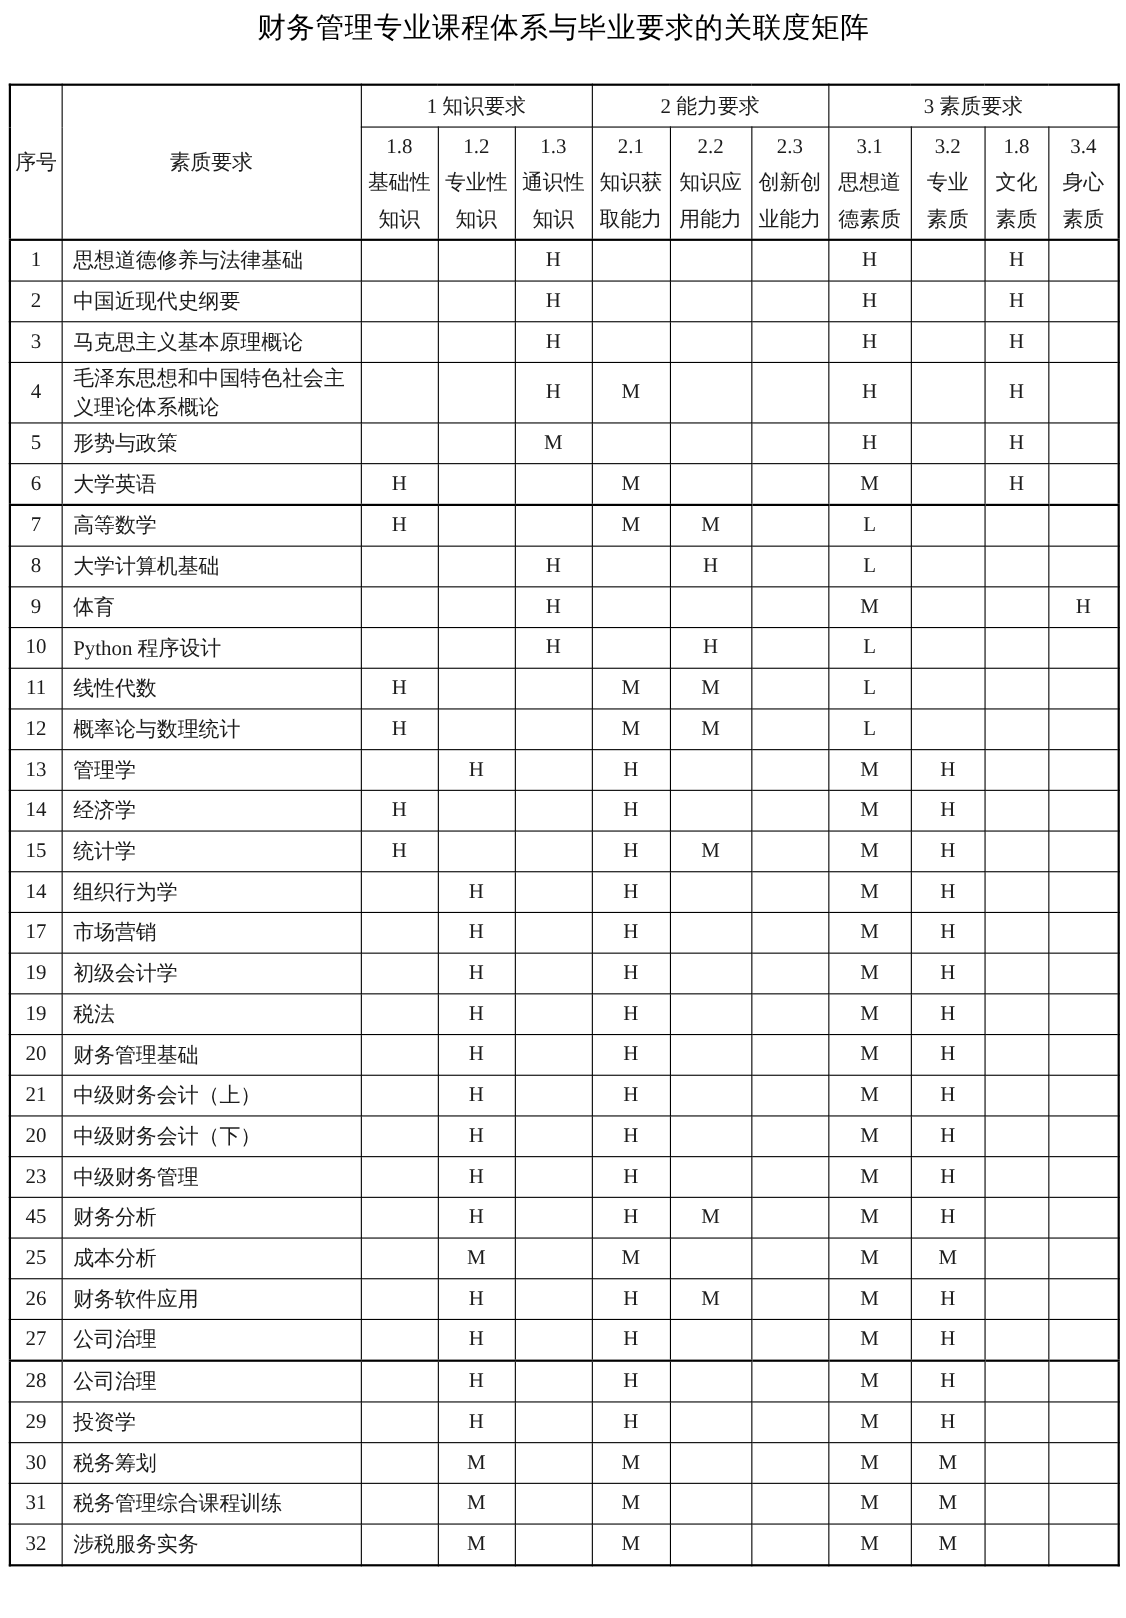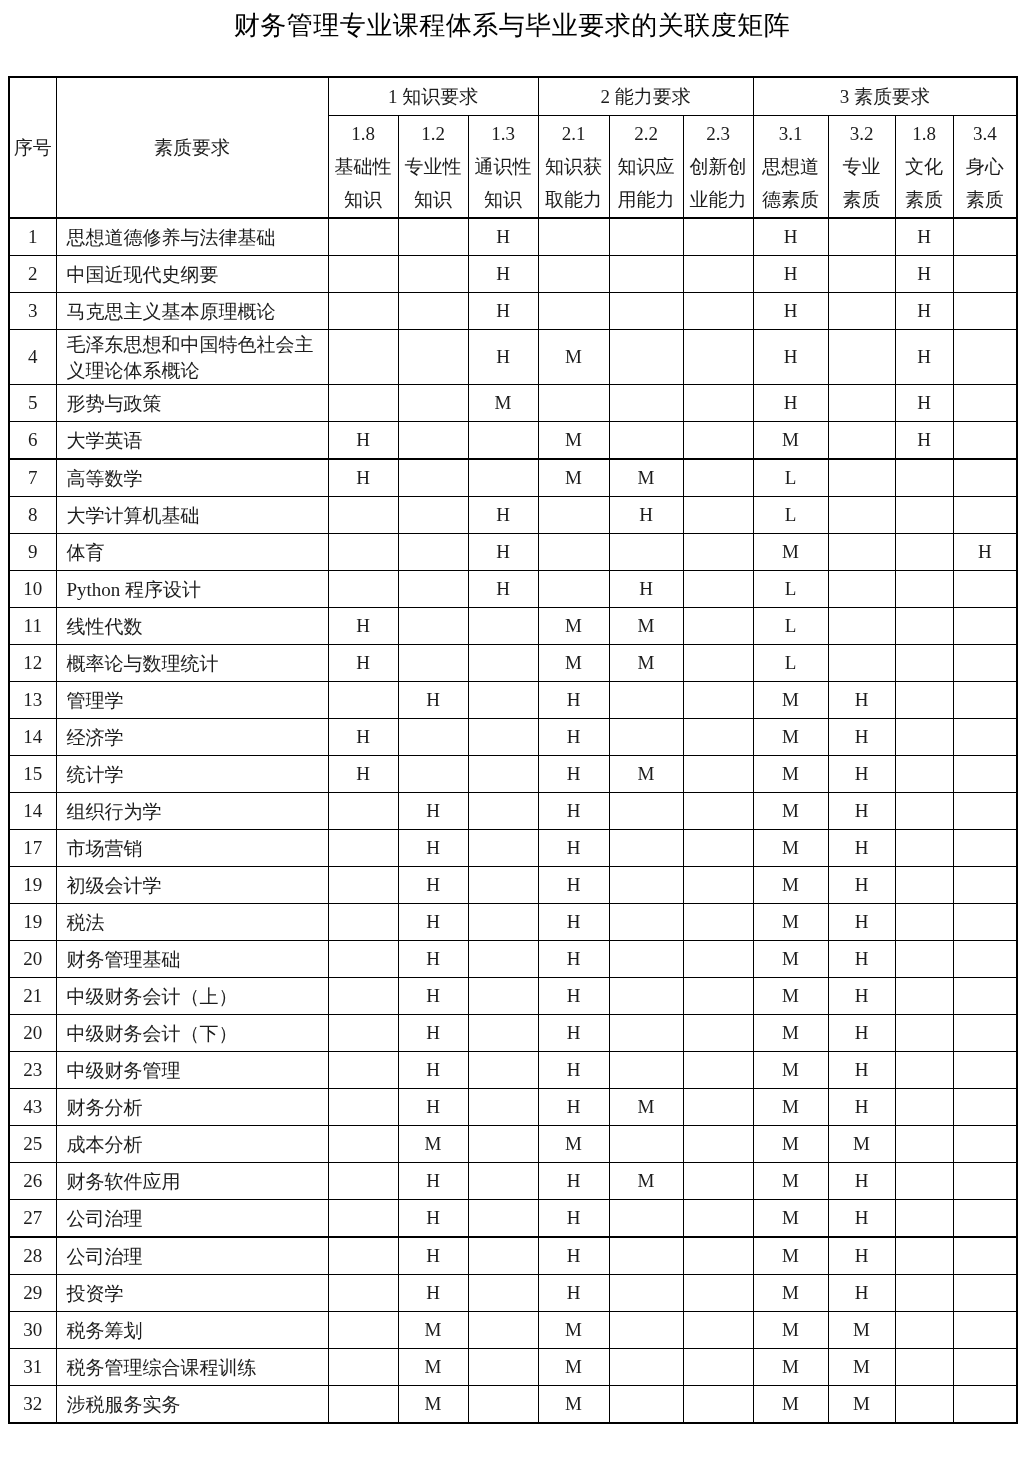--- a/index.html
+++ b/index.html
@@ -463,21 +463,21 @@
           <td class="val"></td>
           <td class="val">H</td>
           <td class="val"></td>
           <td class="val"></td>
           <td class="val">M</td>
           <td class="val">H</td>
           <td class="val"></td>
           <td class="val"></td>
         </tr>
         <tr>
-          <td class="num">43</td>
+          <td class="num">45</td>
           <td class="course">财务分析</td>
           <td class="val"></td>
           <td class="val">H</td>
           <td class="val"></td>
           <td class="val">H</td>
           <td class="val">M</td>
           <td class="val"></td>
           <td class="val">M</td>
           <td class="val">H</td>
           <td class="val"></td>

